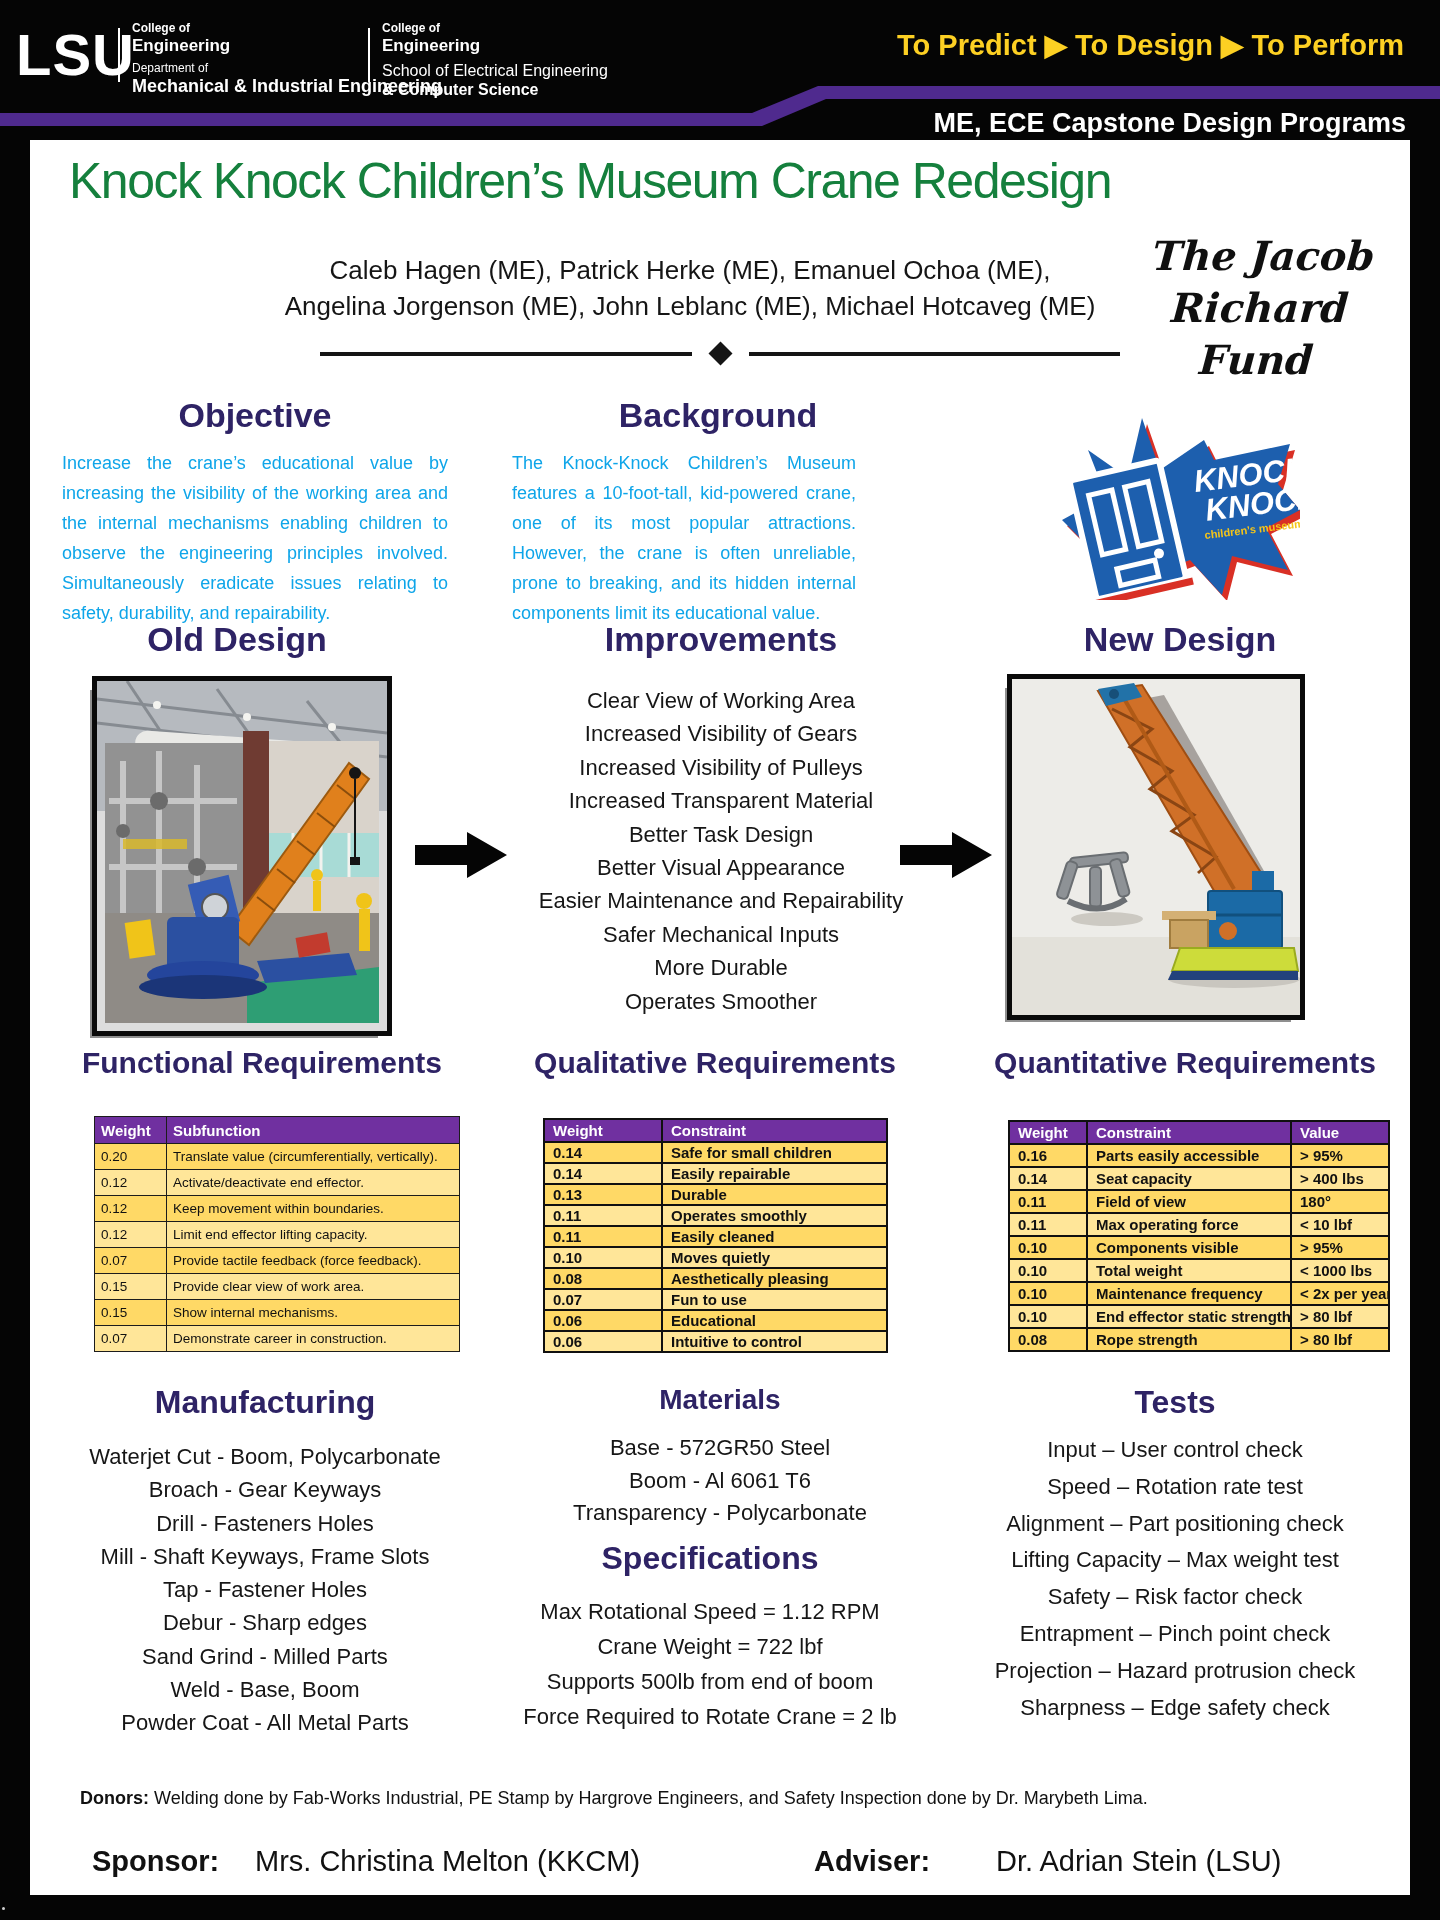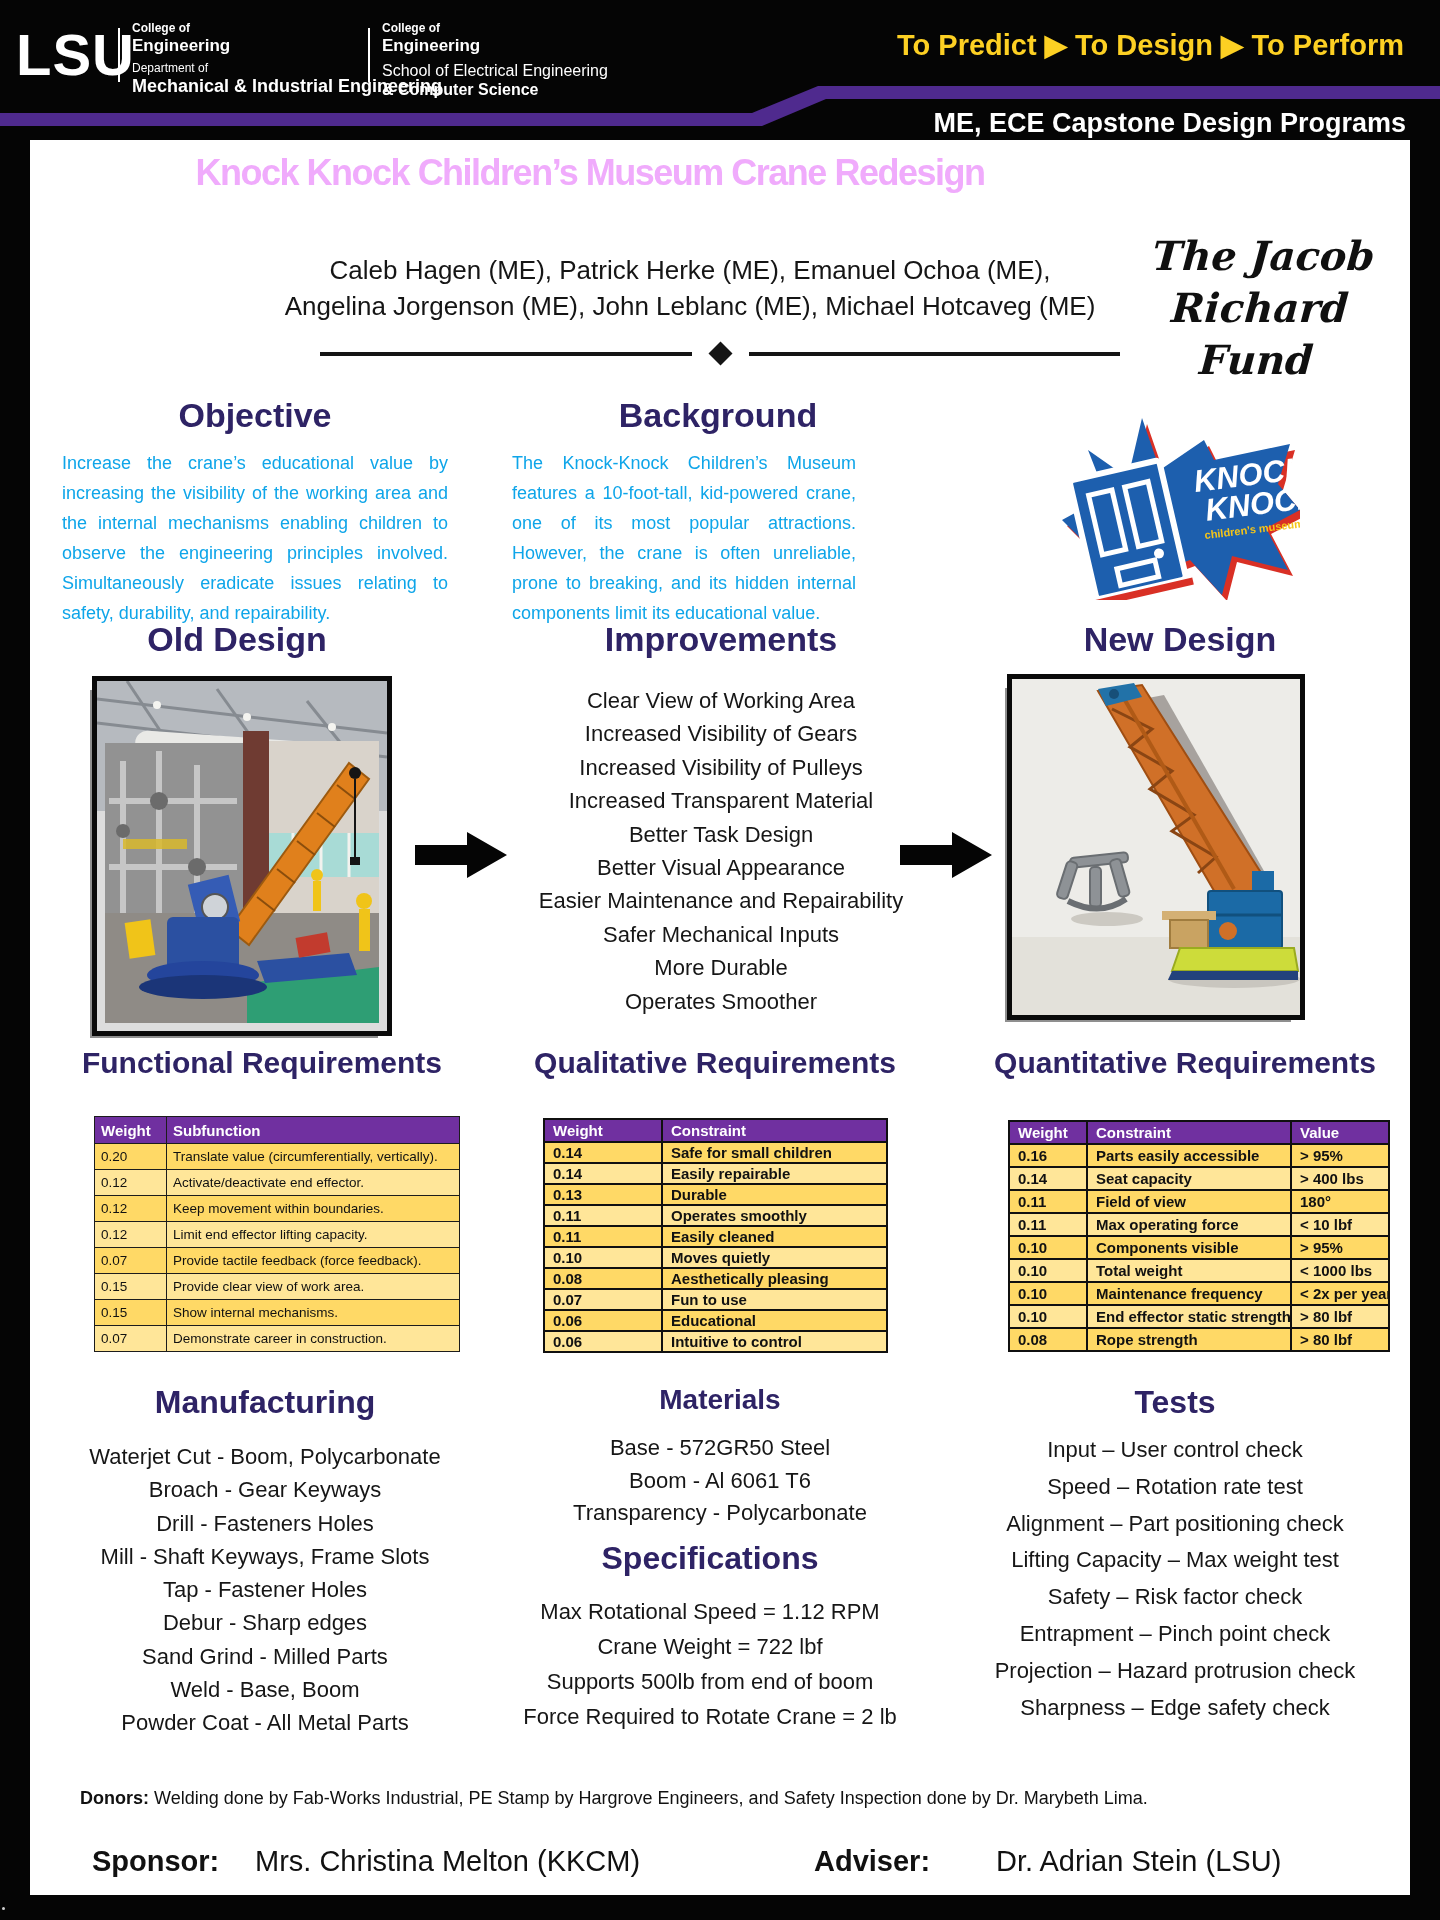--- a/index.html
+++ b/index.html
@@ -14,21 +14,21 @@
   .dept{color:#fff;line-height:1.15;}
   .dept .s1{font-size:12px;font-weight:bold;display:block;}
   .dept .s2{font-size:17px;font-weight:bold;display:block;margin-bottom:7px;}
   .dept .s3{font-size:12px;font-weight:normal;display:block;}
   .dept .s4{font-size:18px;font-weight:bold;display:block;}
   .dept-e .s3{font-size:16px;}
   .dept-e .s4{font-size:16px;}
   .slogan{color:#FDD023;font-weight:bold;font-size:29px;white-space:nowrap;}
   .program{color:#fff;font-weight:bold;font-size:27px;white-space:nowrap;}
   
-  .title{font-weight:bold;font-size:36px;letter-spacing:-1.5px;white-space:nowrap;color:#f0abfc;}
+  .title{font-weight:normal;font-size:50px;letter-spacing:-1.5px;white-space:nowrap;color:#15803d;}
   .authors{font-size:26px;line-height:36px;color:#151515;}
   .fund{font-family:"DejaVu Serif",serif;font-style:italic;font-weight:bold;font-size:40px;
         transform:skewX(-4deg);line-height:52px;color:#101010;}
   .divider{display:flex;align-items:center;}
   .divider .bar{height:4px;background:#151515;flex:1;}
   .divider .gap{width:14px;}
   .diamond{width:17px;height:17px;background:#151515;transform:rotate(45deg);margin:0 6px;}
   
   .h2{font-weight:bold;color:#2E2365;}
   

